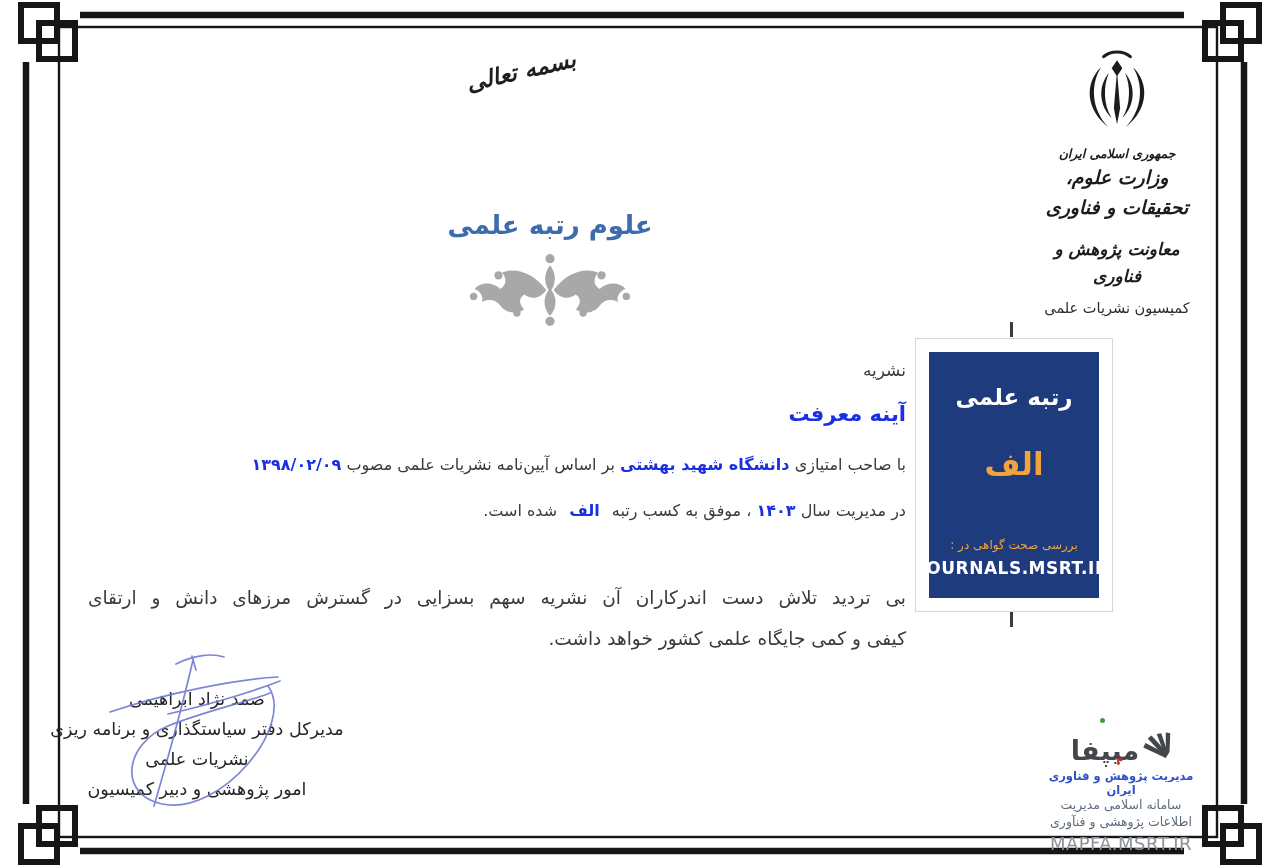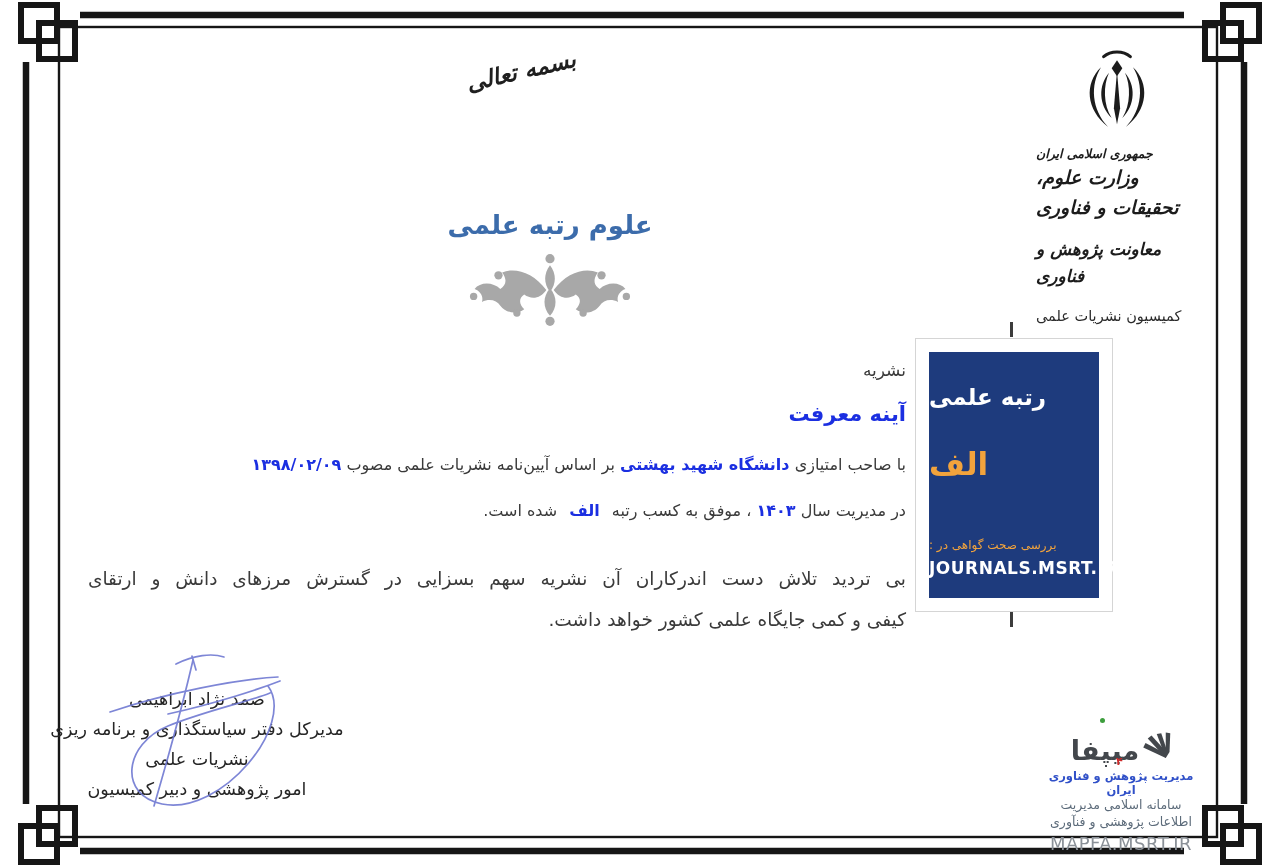--- a/index.html
+++ b/index.html
@@ -15,62 +15,62 @@
   .frame{left:0;top:0;width:1280px;height:867px;pointer-events:none;}
 
   
   .bismillah{
     left:436px;top:58px;width:170px;text-align:center;
     font-size:23px;font-weight:600;font-style:italic;color:#1f1f1f;
     transform:rotate(-13deg);direction:rtl;
   }
 
   
-  .gov-header{left:1036px;top:48px;width:162px;text-align:left;direction:rtl;}
+  .gov-header{left:1036px;top:48px;width:162px;text-align:center;direction:rtl;}
   .gov-header .emblem{margin:0 auto 4px auto;}
   .gov-line{color:#1c1c1c;line-height:1.55;}
   .gov-line.l1{font-size:12.5px;font-style:italic;font-weight:600;}
   .gov-line.l2{font-size:19px;font-style:italic;font-weight:700;}
   .gov-line.l3{font-size:17px;font-style:italic;font-weight:700;margin-top:14px;}
-  .gov-line.l4{font-size:14.5px;font-weight:400;margin-top:16px;color:#2a2a2a;}
+  .gov-line.l4{font-size:14.5px;font-weight:400;margin-top:8px;color:#2a2a2a;}
 
   
   .cert-title{
     left:420px;top:210px;width:260px;text-align:center;direction:rtl;
     font-size:26px;font-weight:bold;color:var(--title-blue,#3c6cab);
   }
   .ornament{left:458px;top:248px;}
 
   
   .body-block{left:88px;top:360px;width:818px;direction:rtl;text-align:right;}
   .journal-label{position:absolute;top:0;right:0;font-size:17px;color:#3a3a3a;}
   .journal-name{position:absolute;top:42px;right:0;font-size:21px;font-weight:bold;color:var(--hl,#1b2fe1);}
   .body-line{position:absolute;right:0;width:818px;font-size:16px;color:#3a3a3a;white-space:nowrap;}
   .body-line.ln1{top:95px;}
   .body-line.ln2{top:141px;}
   .hl{color:var(--hl,#1b2fe1);font-weight:bold;}
   .hl.sp{margin:0 7px;}
-  .para-line{position:absolute;right:0;width:818px;font-size:18.5px;color:#3a3a3a;}
+  .para-line{position:absolute;right:0;width:818px;font-size:18.5px;color:#3a3a3a;margin-top:19px;}
   .para-line.p1{top:208px;text-align:justify;text-align-last:justify;word-spacing:2px;}
   .para-line.p2{top:249px;text-align:right;}
 
   
   .sig-block{left:36px;top:684px;width:322px;direction:rtl;text-align:center;
     font-size:17.5px;color:#262626;line-height:30px;}
   .sig-scribble{left:96px;top:646px;pointer-events:none;}
 
   
   .rank-card{
     left:915px;top:338px;width:198px;height:274px;background:#fff;
     border:1px solid #d5d5d5;box-sizing:border-box;
   }
   .rank-inner{
     position:absolute;left:13px;top:13px;right:13px;bottom:13px;
     background:var(--navy,#1e3b7d);display:flex;flex-direction:column;
-    align-items:flex-end;text-align:center;direction:rtl;
+    align-items:center;text-align:center;direction:rtl;
   }
   .rank-title{margin-top:32px;font-size:23px;font-weight:600;color:#fff;}
   .rank-grade{margin-top:36px;font-size:31px;font-weight:bold;color:var(--orange,#f2a33c);}
   .rank-verify{margin-top:auto;font-size:12px;color:var(--orange,#f2a33c);}
   .rank-url{margin-top:6px;margin-bottom:20px;font-size:17px;font-weight:bold;color:#fff;letter-spacing:.5px;direction:ltr;}
   .tick{position:absolute;width:2.5px;height:15px;background:#3c3c3c;left:1010px;}
   .tick.t1{top:322px;} .tick.t2{top:612px;}
 
   
   .mapfa{left:1042px;top:716px;width:158px;text-align:center;direction:rtl;}

